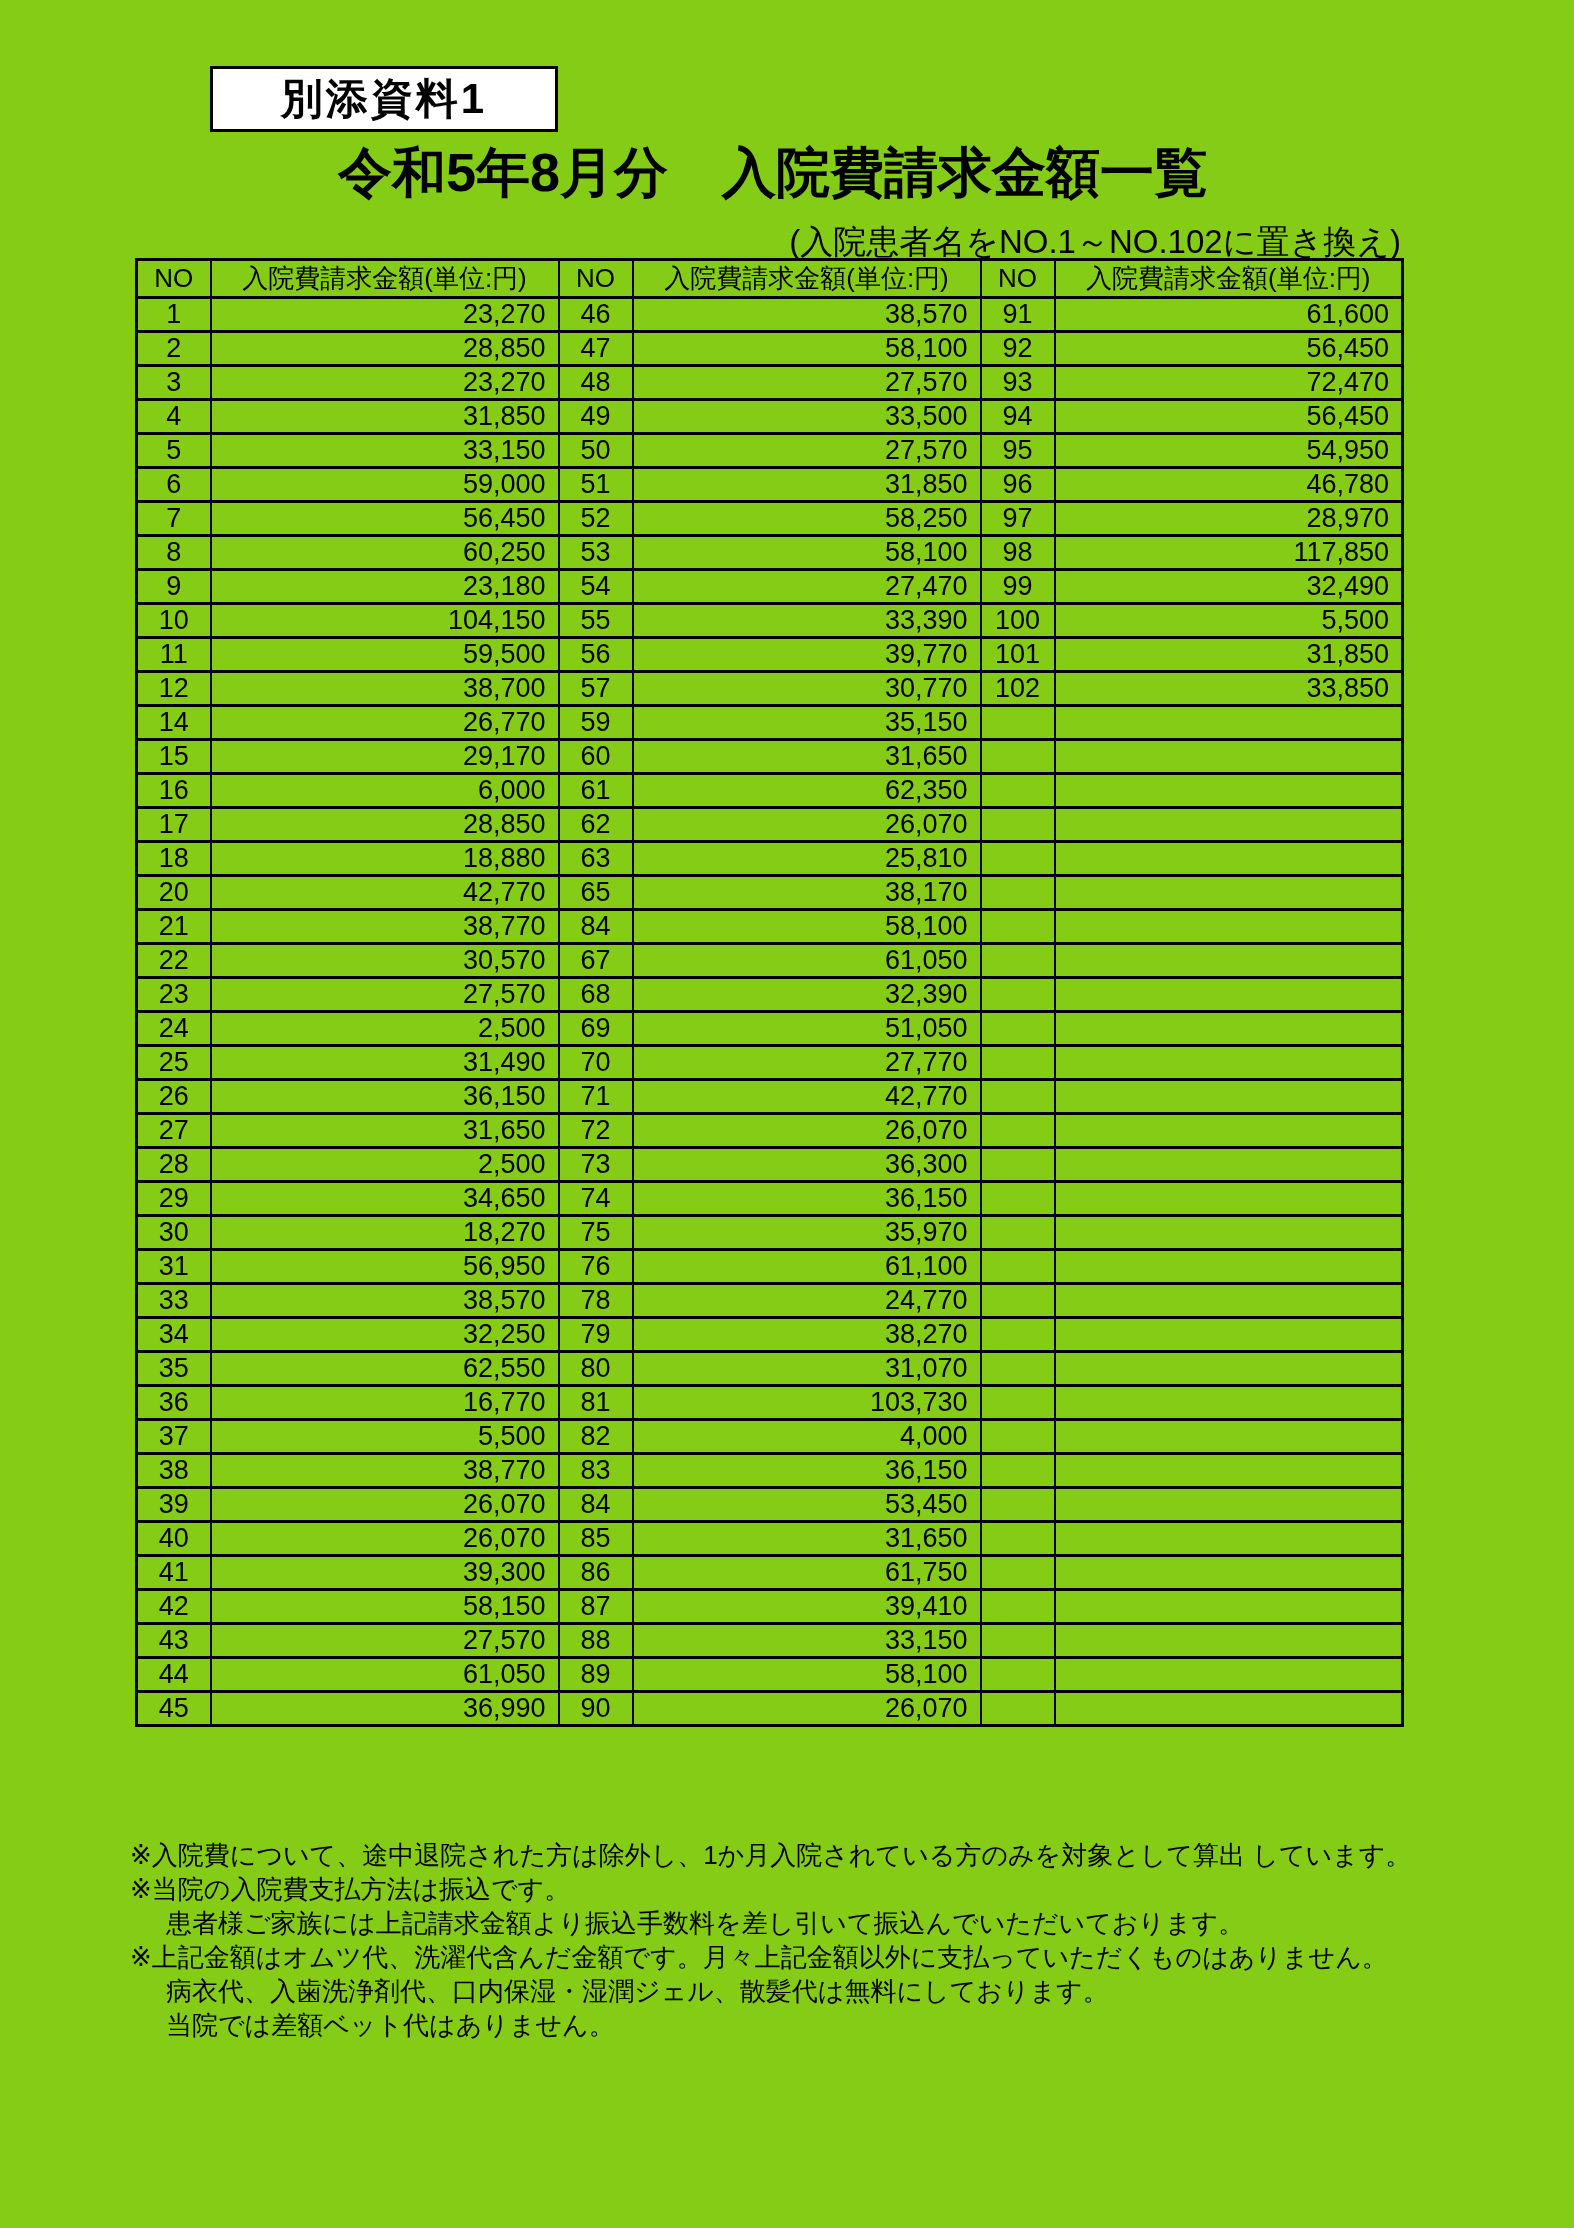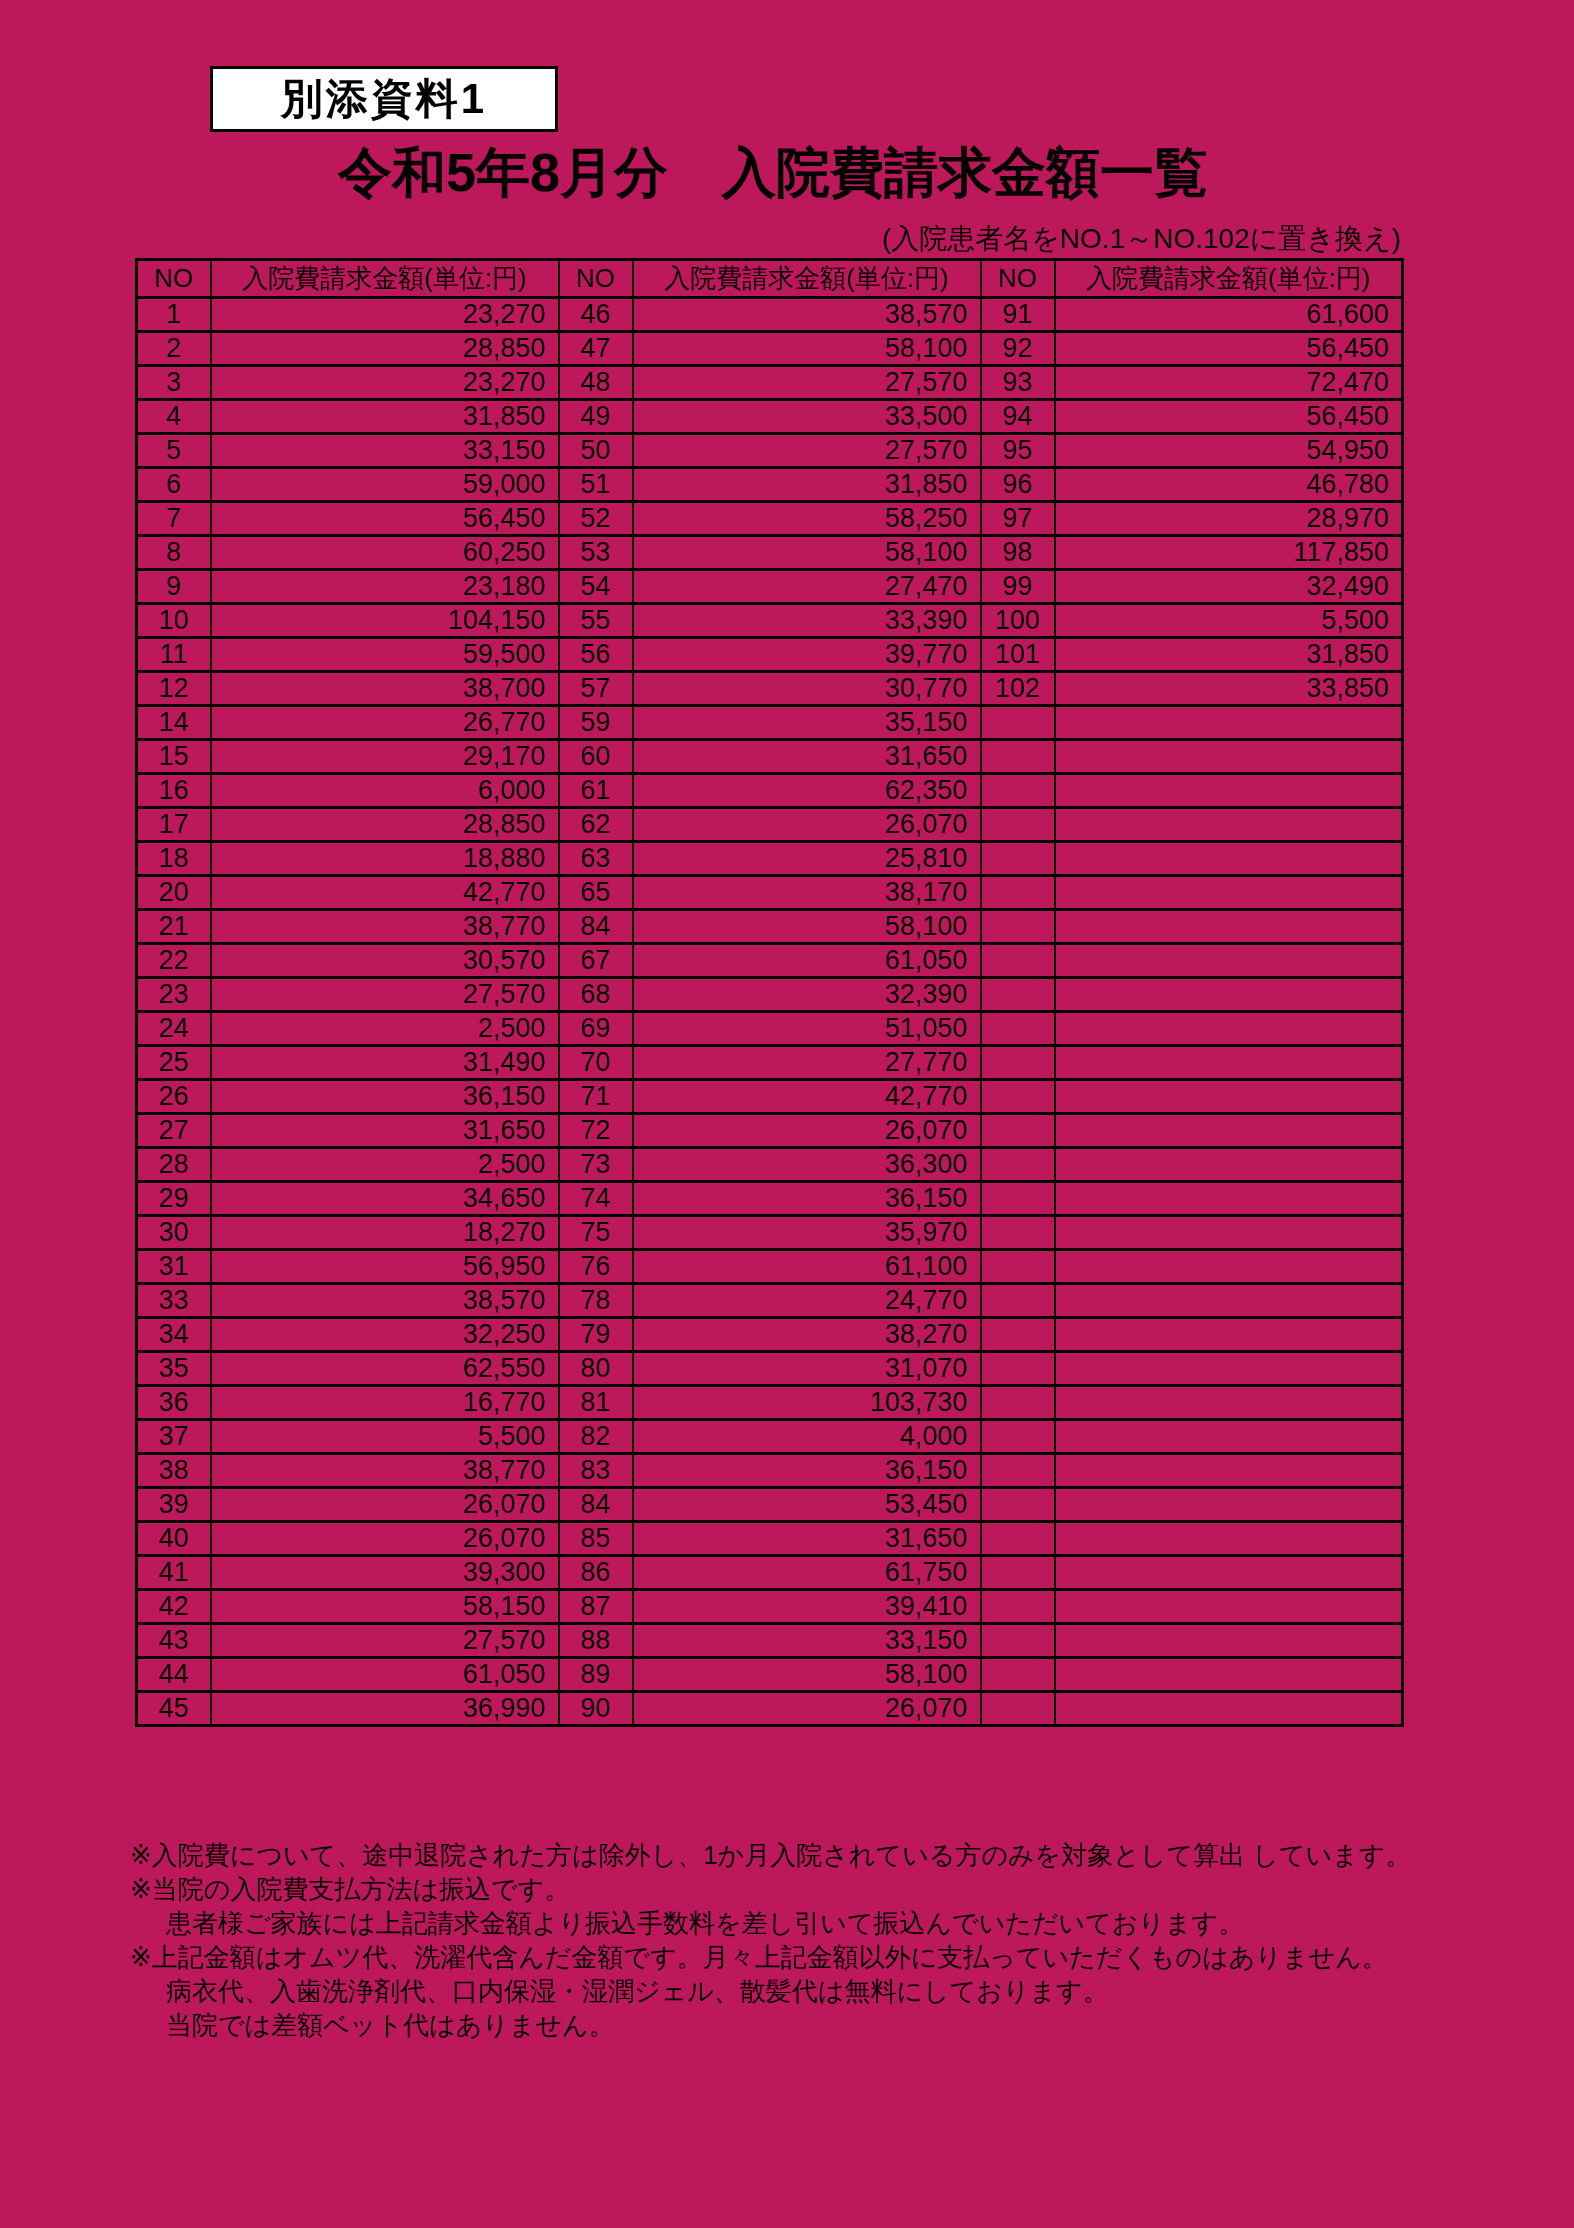--- a/index.html
+++ b/index.html
@@ -1,21 +1,21 @@
 <!DOCTYPE html>
 <html><head>
 <meta charset="utf-8">
 <style>
   * { margin:0; padding:0; box-sizing:border-box; }
   html,body { background:#ffffff; }
   .page {
     position:relative;
     width:1574px;
     height:2228px;
-    background:#be185d;
+    background:#84cc16;
     color:#000;
     font-family:"Liberation Sans","DejaVu Sans",sans-serif;
     overflow:hidden;
   }
   .attachment-box {
     position:absolute;
     left:210px; top:66px;
     width:348px; height:66px;
     border:3px solid #000;
     display:flex; align-items:center; justify-content:center;
@@ -26,21 +26,21 @@
   .doc-title {
     position:absolute;
     left:338px; top:142px;
     font-size:54px; font-weight:bold;
     white-space:nowrap;
     line-height:60px;
   }
   .replace-note {
     position:absolute;
     right:173px; top:220px;
-    font-size:28px;
+    font-size:33px;
     white-space:nowrap;
   }
   table.billing {
     position:absolute;
     left:135px; top:258px;
     border-collapse:collapse;
     table-layout:fixed;
     width:1266px;
     border:3px solid #000;
   }

